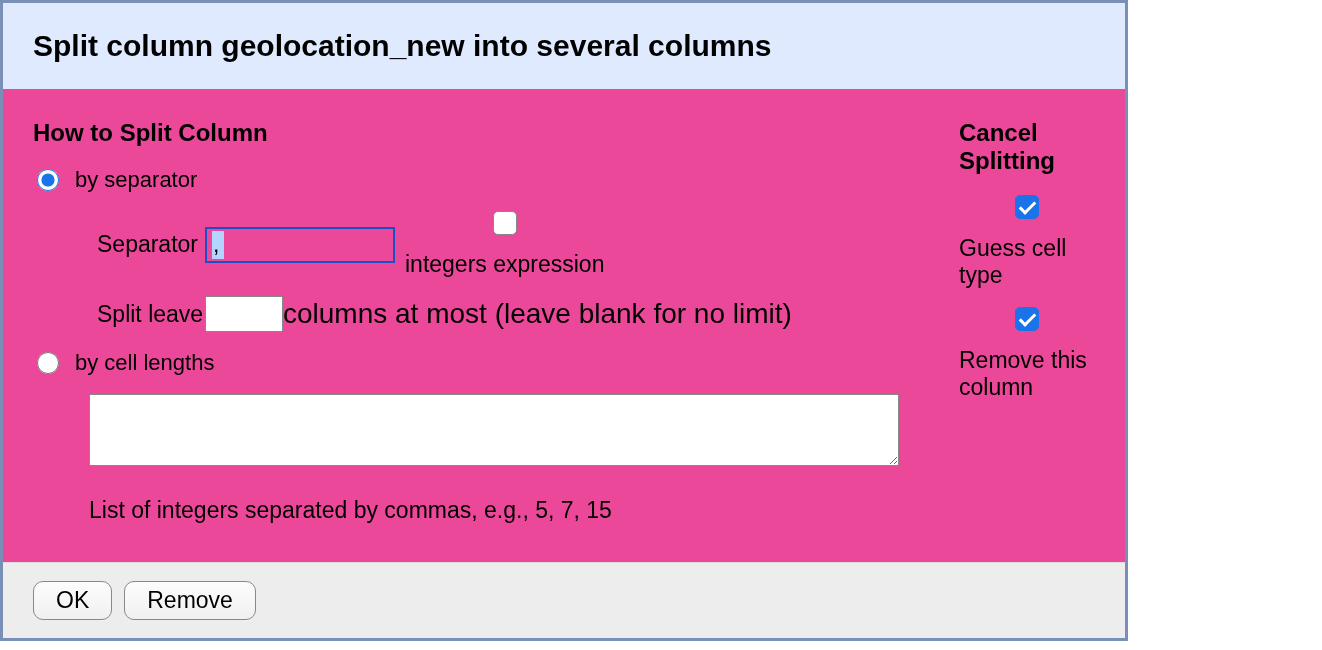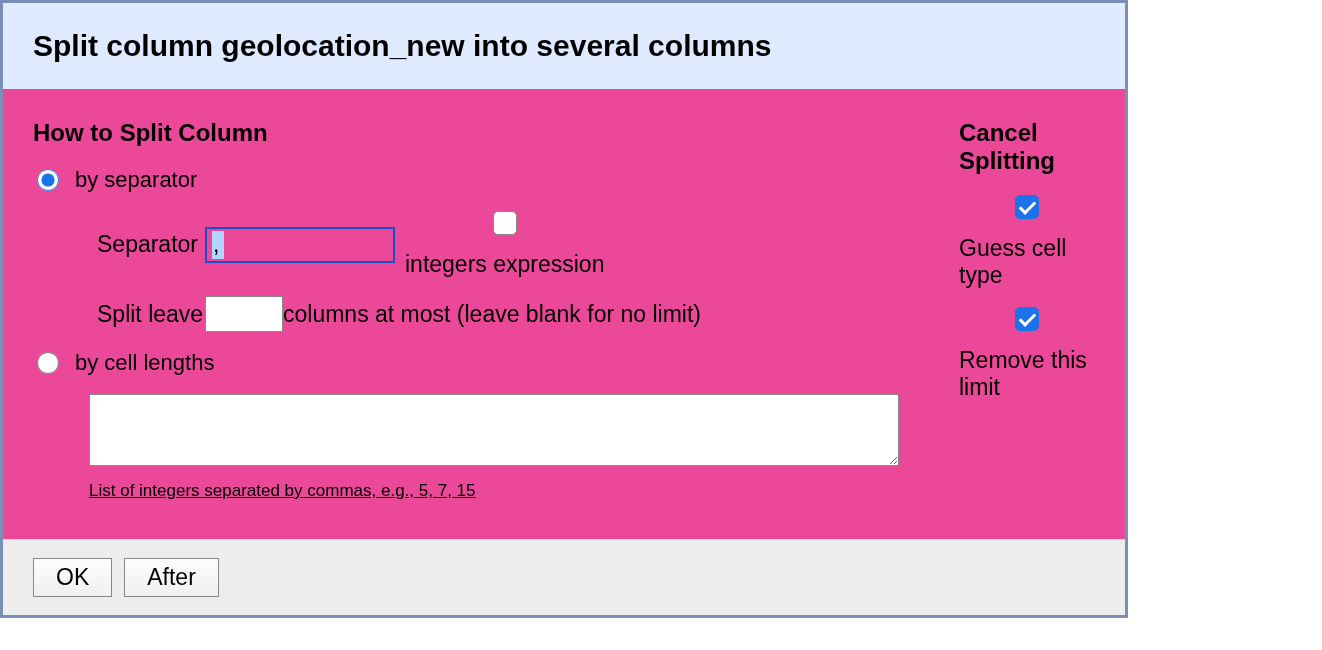--- a/index.html
+++ b/index.html
@@ -99,21 +99,21 @@
       background: transparent;
     }
     .splitinto-input {
       width: 78px;
       height: 36px;
       font-size: 23px;
       padding: 2px 6px;
       border: 1px solid #888;
     }
     .after-text {
-      font-size: 23px;
+      font-size: 28px;
       color: #000;
     }
     .check-row {
       display: flex;
       align-items: center;
       gap: 16px;
       margin-bottom: 18px;
       flex-direction: column;
     }
     .check-row input[type="checkbox"] {
@@ -147,37 +147,36 @@
     .lengths-textarea {
       width: 810px;
       height: 72px;
       font-size: 23px;
       padding: 6px;
       border: 1px solid #888;
       resize: both;
       display: block;
     }
     .hint-text {
-      font-size: 17px;
-      color: #000;
-      margin-top: 15px;
-      text-decoration: underline;
+      font-size: 23px;
+      color: #000;
+      margin-top: 31px;
     }
     .dialog-footer {
       background: #ededed;
       border-top: 1px solid #ddd;
       padding: 18px 30px;
       display: flex;
       gap: 12px;
     }
     .btn {
       font-size: 23px;
       padding: 5px 22px;
       border: 1px solid #888;
-      border-radius: 0;
+      border-radius: 10px;
       background: linear-gradient(#fdfdfd, #f0f0f0);
       cursor: pointer;
     }
   </style>
 </head>
 <body>
 
 <div class="dialog">
 
   <div class="dialog-header">
@@ -229,24 +228,24 @@
     <div class="right-col">
       <div class="section-heading">Cancel Splitting</div>
 
       <div class="check-row">
         <input type="checkbox" checked="" style="">
         <span class="check-label">Guess cell type</span>
       </div>
 
       <div class="check-row">
         <input type="checkbox" checked="" style="">
-        <span class="check-label">Remove this limit</span>
+        <span class="check-label">Remove this column</span>
       </div>
     </div>
 
   </div>
 
   <div class="dialog-footer">
     <button class="btn">OK</button>
-    <button class="btn">After</button>
+    <button class="btn">Remove</button>
   </div>
 
 </div>
 
 </body></html>

